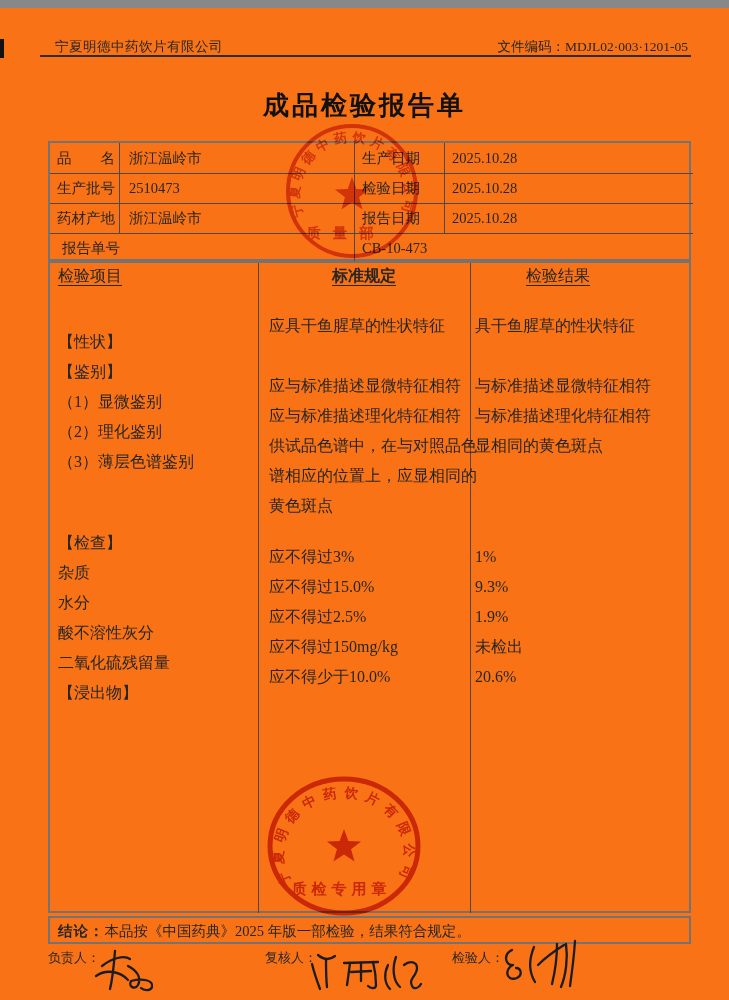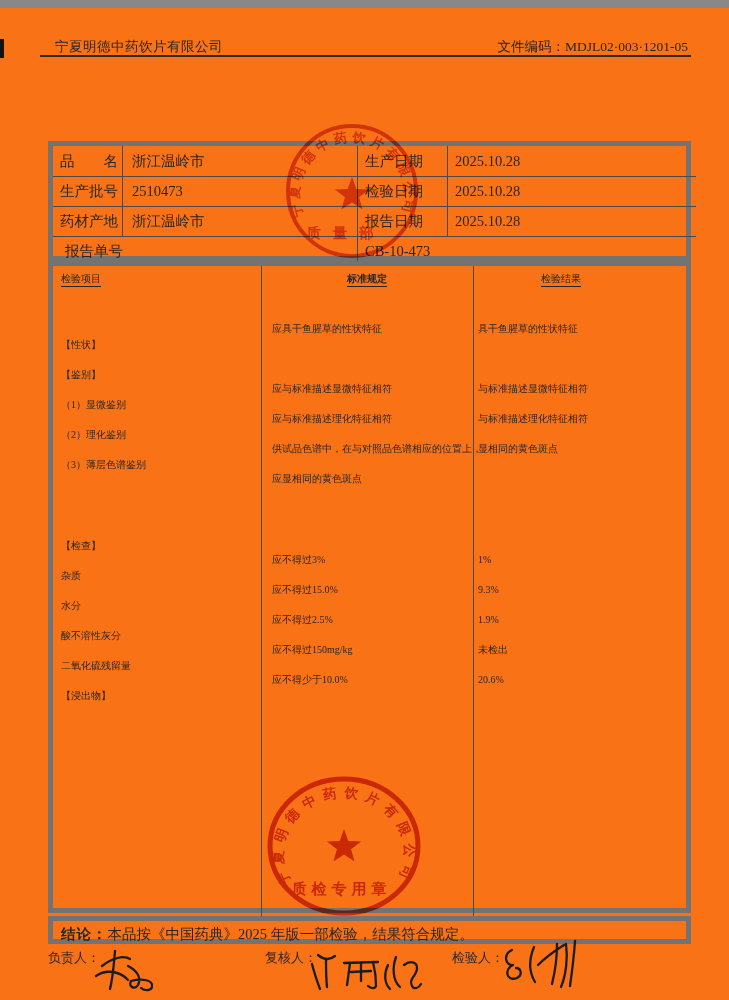--- a/index.html
+++ b/index.html
@@ -14,30 +14,30 @@
 
   
   .hdr-left  { position:absolute; left:55px;  top:30px; font-size:13.5px; letter-spacing:.5px; }
   .hdr-right { position:absolute; right:41px; top:30px; font-size:13.5px; }
   .hdr-rule  { position:absolute; left:40px; top:47px; width:651px; height:2px; background:#2b2b2b; }
 
   .title { position:absolute; left:0; top:80px; width:100%; text-align:center;
            font-size:26px; font-weight:bold; letter-spacing:3px; color:#111; }
 
   
-  .box   { position:absolute; border:5px solid #737373; }
+  .box   { position:absolute; border:2px solid #737373; }
   .vline { position:absolute; width:1px; background:#4a4a4a; }
   .hline { position:absolute; height:1px; background:#4a4a4a; }
 
   
   .info { left:48px; top:133px; width:643px; height:120px; font-size:14.5px; }
   .info .cell { position:absolute; height:30px; line-height:30px; white-space:nowrap; }
 
   
-  .insp { left:48px; top:253px; width:643px; height:652px; font-size:10px; }
+  .insp { left:48px; top:253px; width:643px; height:652px; font-size:16px; }
   .insp .col-head { position:absolute; top:0; height:26px; line-height:26px;
                     text-decoration:underline; text-underline-offset:4px; }
   .insp .row  { position:absolute; left:0; width:100%; }
   .insp .c1 { position:absolute; left:8px;   top:16px; line-height:30px; white-space:nowrap; }
   .insp .c2 { position:absolute; left:219px; top:0; width:213px; line-height:30px; }
   .insp .c3 { position:absolute; left:425px; top:0; width:210px; line-height:30px; }
 
   
   .conclusion { left:48px; top:908px; width:643px; height:28px; font-size:14.5px;
                 line-height:26px; padding-left:8px; white-space:nowrap; }
@@ -59,20 +59,21 @@
 <div class="page">
 
   <div class="scan-mark"></div>
 
   <div class="hdr-left">宁夏明德中药饮片有限公司</div>
   <div class="hdr-right">
     <span>文件编码：</span><span>MDJL02·003·1201-05</span>
   </div>
   <div class="hdr-rule"></div>
 
+  <div class="title">成品检验报告单</div>
 
   <div class="box info">
     <div class="hline" style="left:0;top:30px;width:643px;"></div>
     <div class="hline" style="left:0;top:60px;width:643px;"></div>
     <div class="hline" style="left:0;top:90px;width:643px;"></div>
     <div class="vline" style="left:69px;top:0;height:90px;"></div>
     <div class="vline" style="left:304px;top:0;height:118px;"></div>
     <div class="vline" style="left:394px;top:0;height:90px;"></div>
 
     <div class="cell" style="left:7px;top:0;">品　　名</div>

